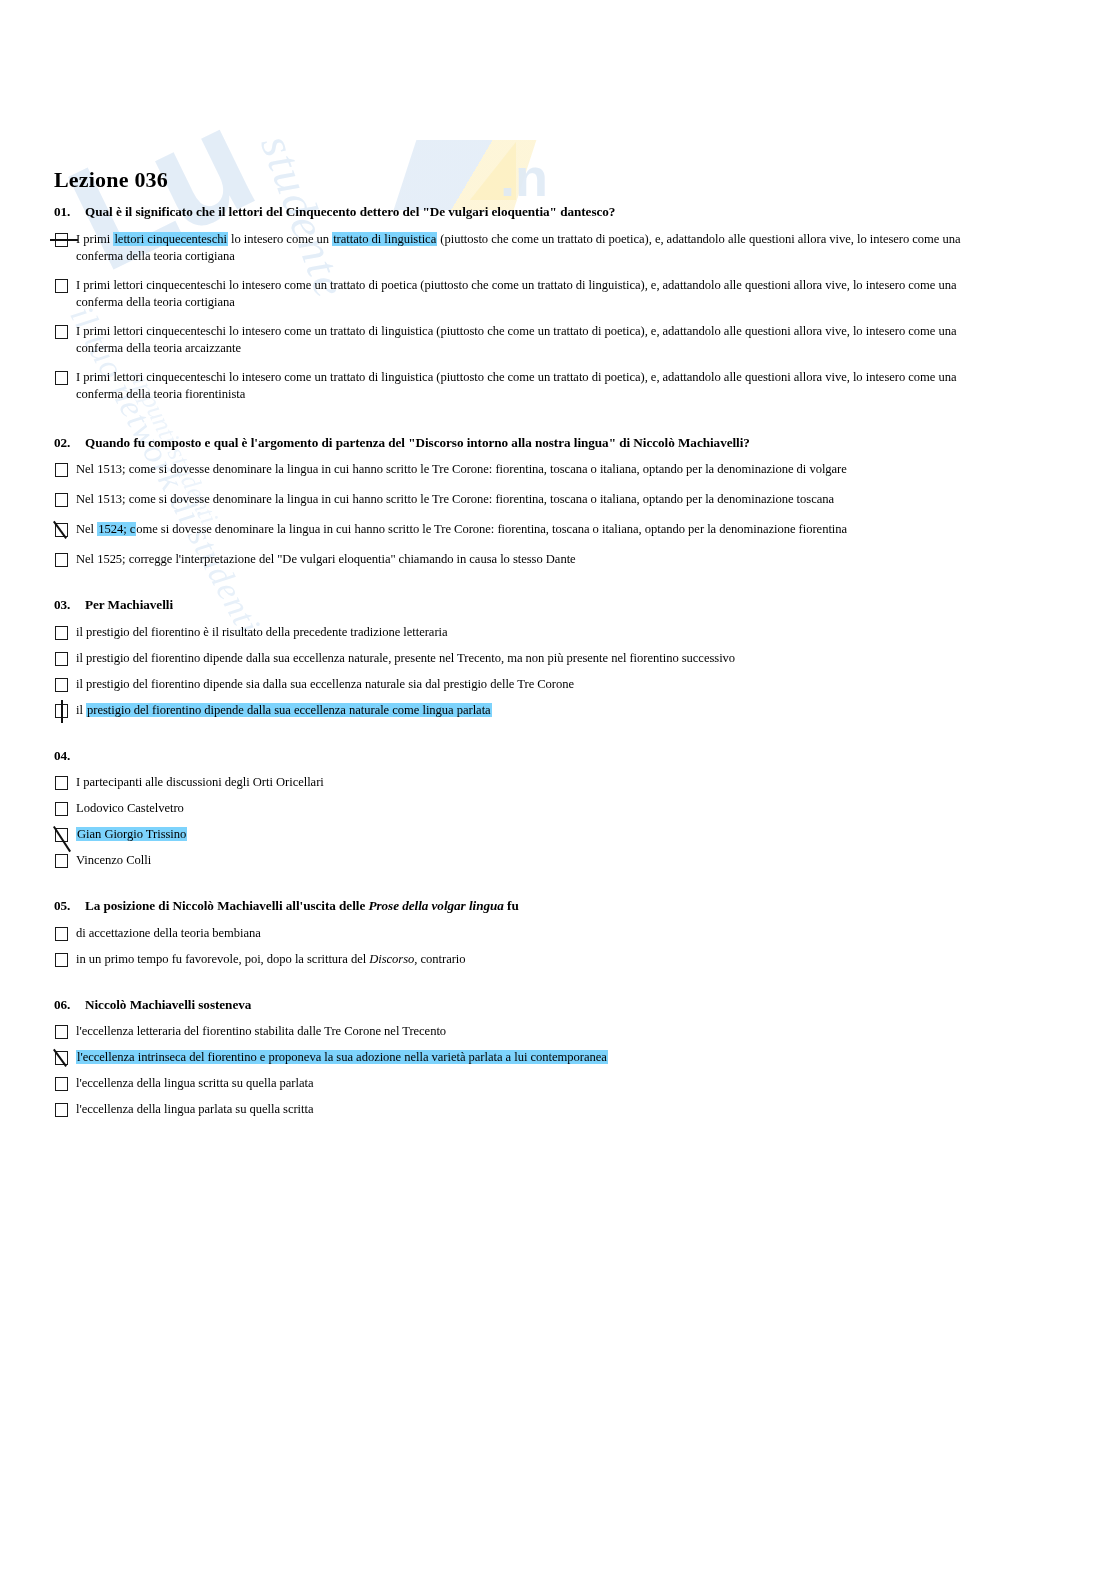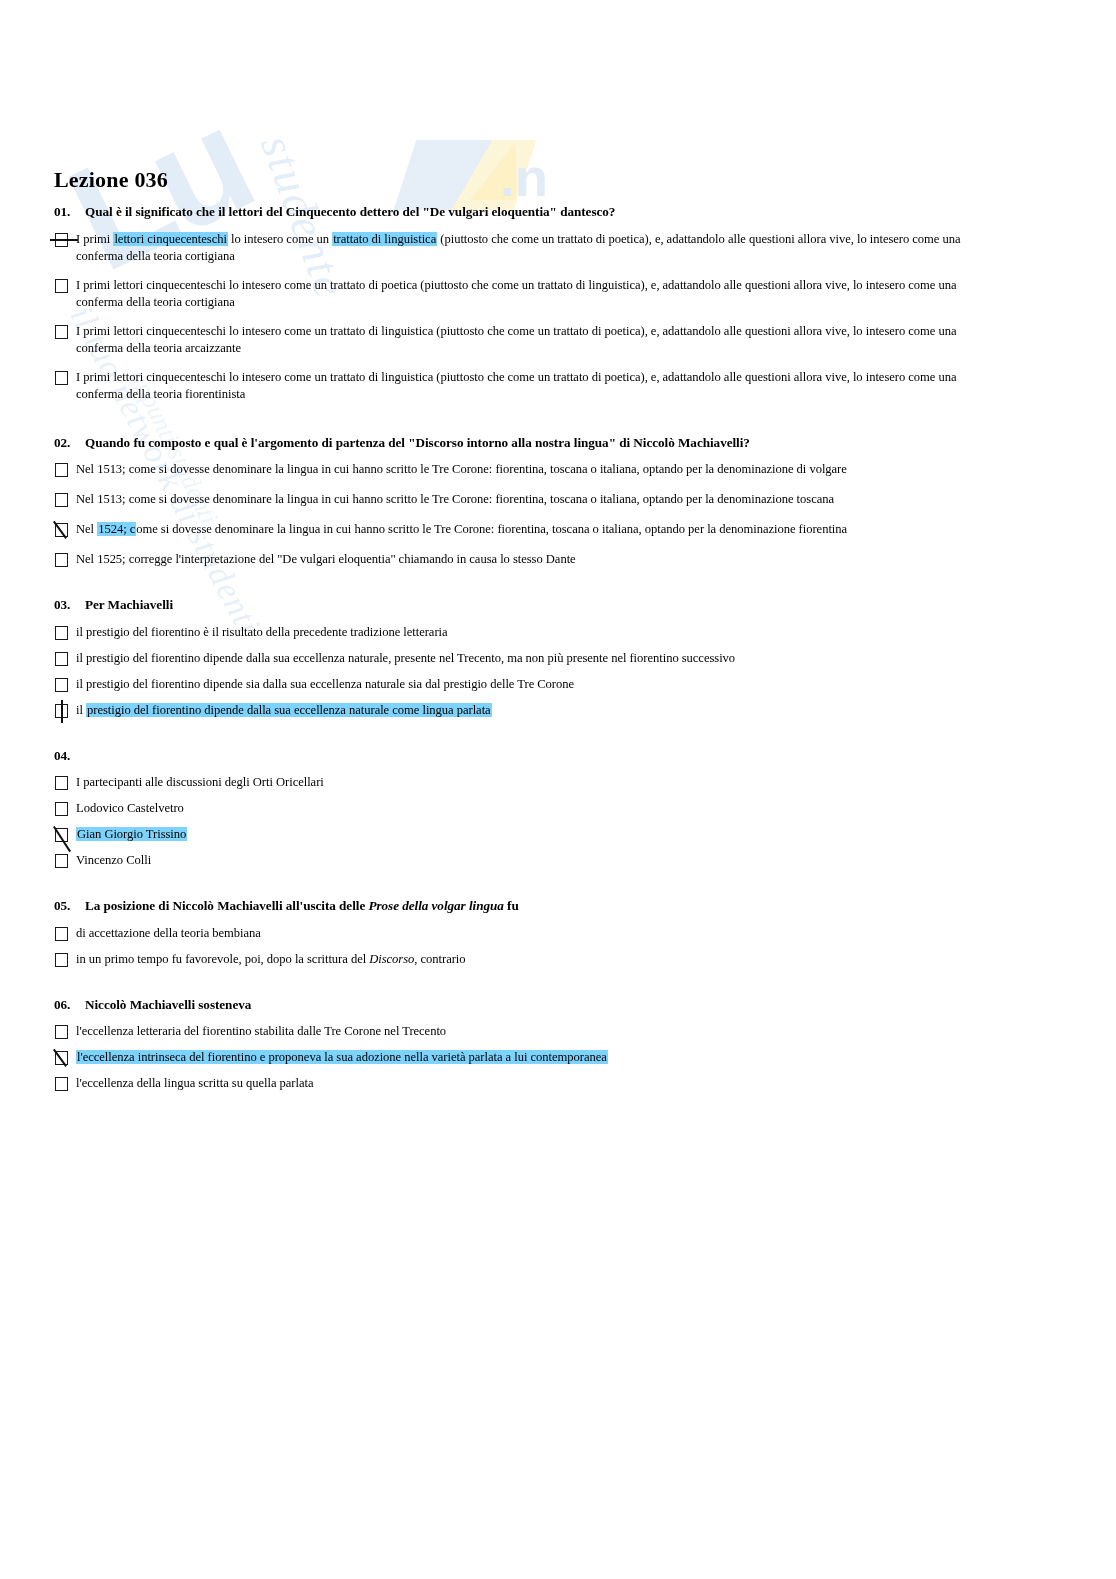--- a/index.html
+++ b/index.html
@@ -399,18 +399,24 @@
               <span class="mark mark-d"></span>
             </span>
             <span class="option-text"><span class="hl"><span>l'eccellenza intrinseca del fiorentino e proponeva la sua adozione nella varietà parlata a lui contemporanea</span></span></span>
           </div>
           <div class="option-row">
             <span class="cbox-wrap">
               <span class="cbox"></span>
             </span>
             <span class="option-text"><span>l'eccellenza della lingua scritta su quella parlata</span></span>
           </div>
+          <div class="option-row">
+            <span class="cbox-wrap">
+              <span class="cbox"></span>
+            </span>
+            <span class="option-text"><span>l'eccellenza della lingua parlata su quella scritta</span></span>
+          </div>
           <div class="q-gap"></div>
         </div>
       </div>
   </div>
 
 </div>
 
 </body></html>

